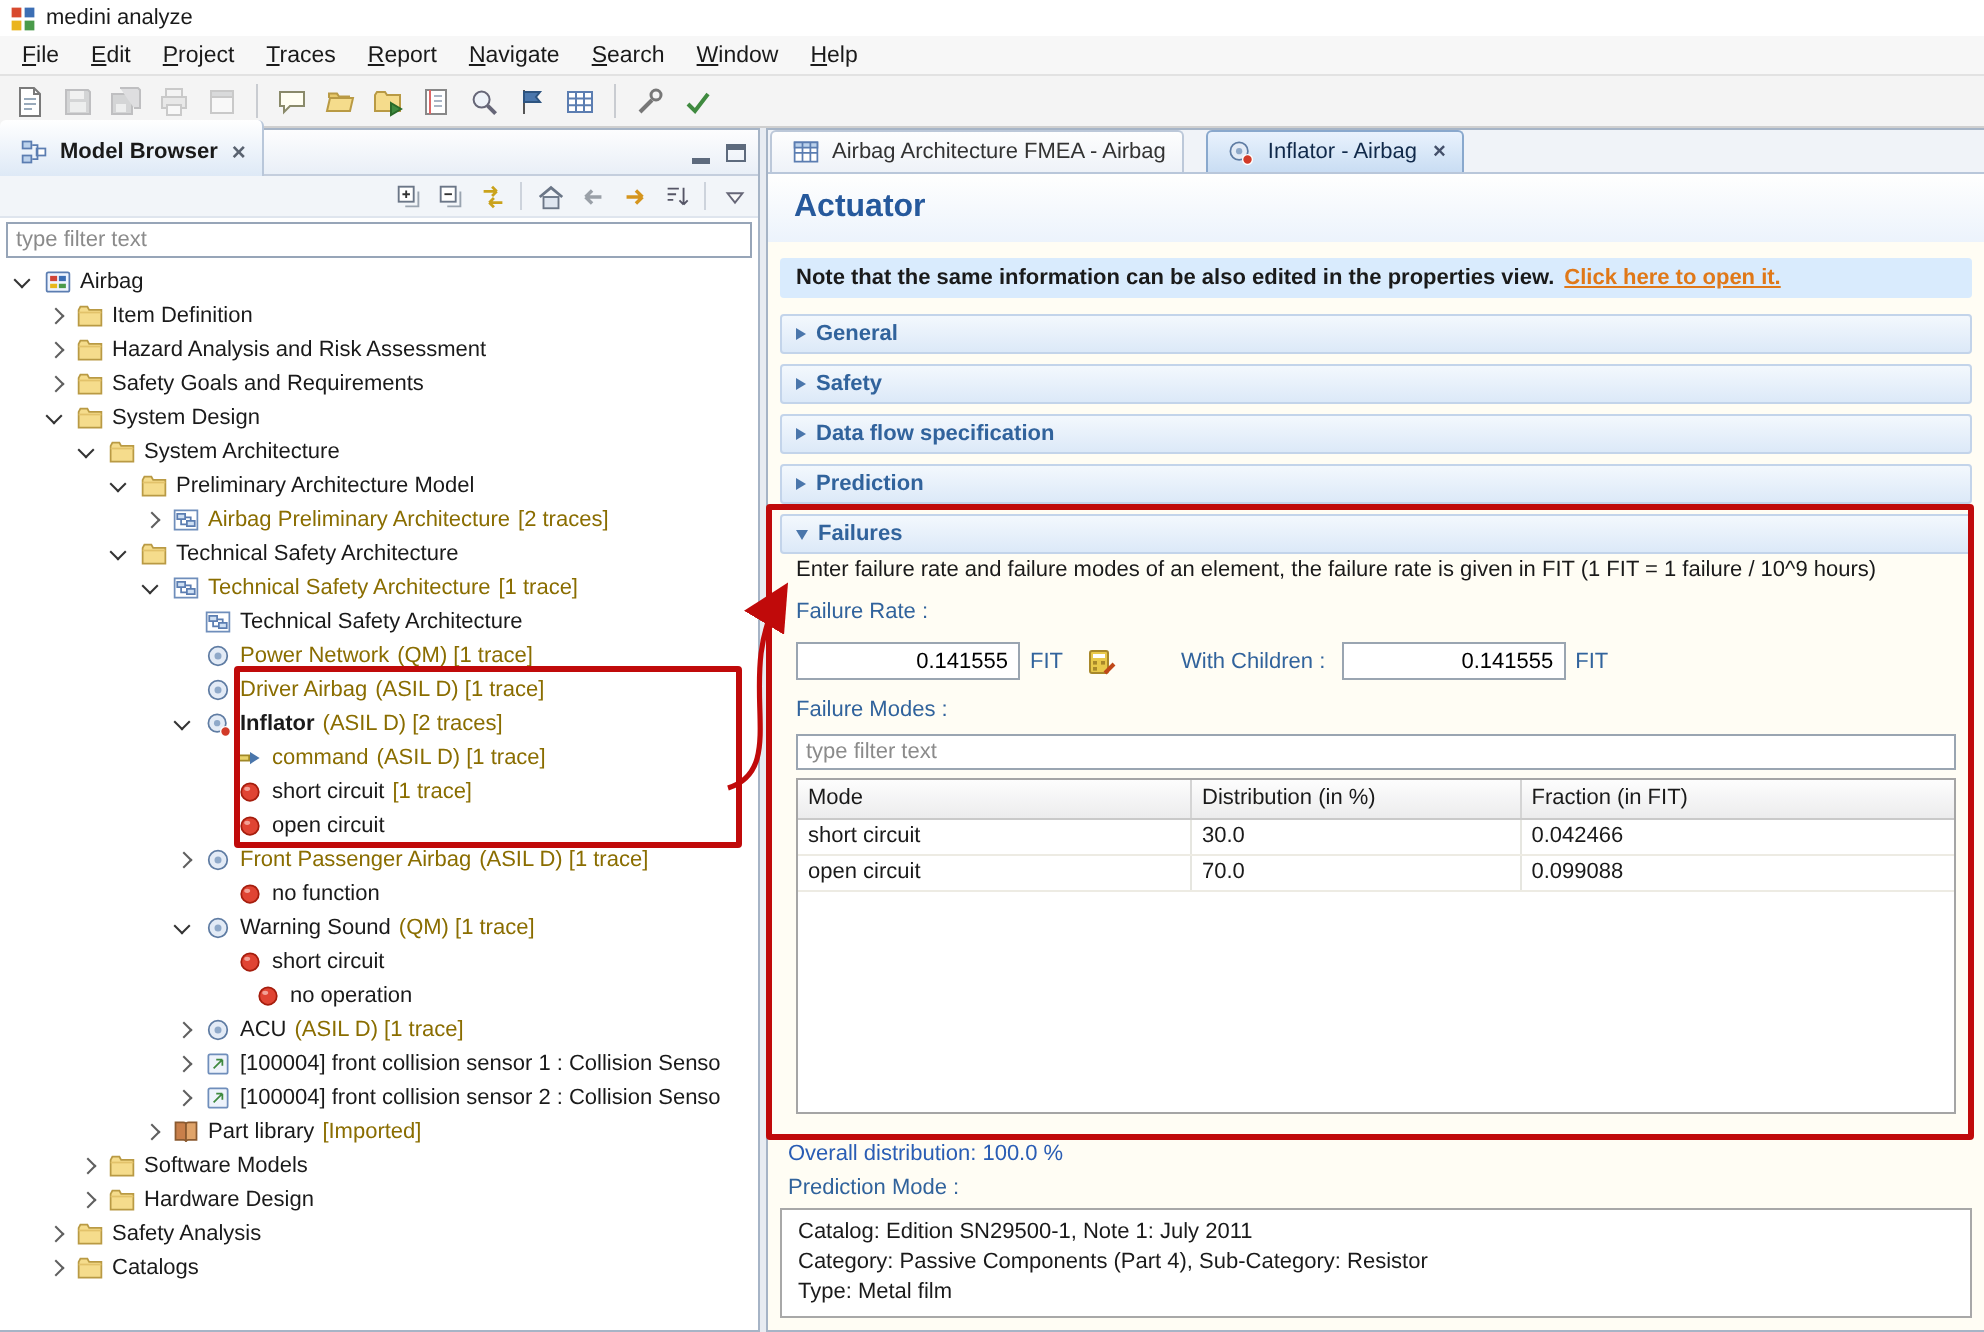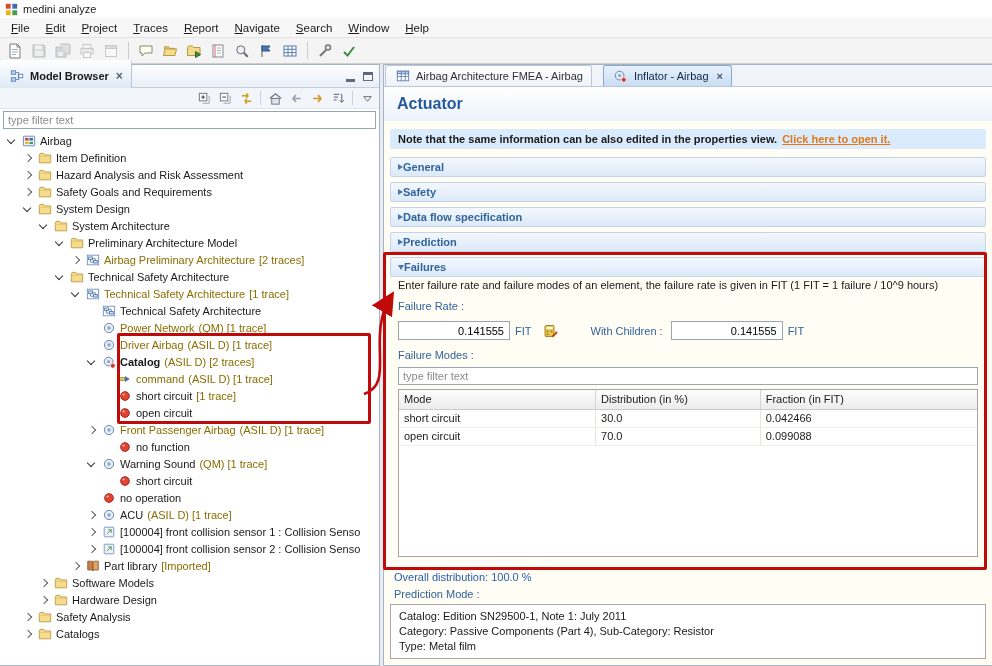--- a/index.html
+++ b/index.html
@@ -51,21 +51,21 @@
 .etab{height:21px;display:flex;align-items:center;gap:5px;padding:0 8px;background:linear-gradient(#fefefe,#eef2f8);border:1px solid #bcc8d9;border-bottom:none;border-radius:3px 3px 0 0;color:#333;white-space:nowrap}
 .etab.active{background:linear-gradient(#e9f2fd,#c9ddf3);border-color:#89a8cd;color:#10294a}
 .etab .ic svg{width:14px;height:14px}
 .etab-close{color:#44506a;font-size:11px;margin-left:3px;font-weight:bold}
 .form{flex:1;display:flex;flex-direction:column;overflow:hidden;min-width:0}
 .form-title{height:34px;line-height:34px;padding-left:13px;font-size:16px;font-weight:bold;color:#26599c;background:linear-gradient(#fffffe,#ecf3fc)}
 .note{margin:8px 6px 0;height:20px;display:flex;align-items:center;background:#d9ebfd;padding:0 8px;font-weight:bold;border-radius:2px;white-space:nowrap;overflow:hidden}
 .note a{color:#e07818;text-decoration:underline;font-weight:bold;margin-left:5px;cursor:pointer}
 .sections{margin:8px 6px 0;display:flex;flex-direction:column;gap:5px}
 .sec-bar{height:20px;display:flex;align-items:center;padding-left:7px;background:linear-gradient(#f3f8fd,#dcе9f8);background:linear-gradient(#f3f8fd,#dce9f8);border:1px solid #c3d4ea;border-radius:2px;cursor:default}
-.sec-label{color:#31639c;font-weight:bold;}
+.sec-label{color:#31639c;font-weight:bold;margin-left:5px}
 .sec-tw{width:0;height:0;border-top:3.5px solid transparent;border-bottom:3.5px solid transparent;border-left:5px solid #4a76ab;display:inline-block}
 .sec-tw.open{border-left:3.5px solid transparent;border-right:3.5px solid transparent;border-top:5px solid #4a76ab;border-bottom:none}
 .failures{margin:5px 6px 0}
 .fail-body{padding:0 8px 6px}
 .fail-desc{padding-top:2px;white-space:nowrap;overflow:hidden}
 .lbl{color:#31639c;margin-top:9px}
 .rate-row{display:flex;align-items:center;margin-top:9px}
 input.num{width:112px;height:19px;border:1px solid #9aa5b1;text-align:right;padding:0 5px;font:11px "Liberation Sans",sans-serif;background:#fff}
 .unit{margin-left:5px;color:#31639c}
 .calc-btn{width:20px;height:18px;margin-left:9px;display:inline-flex;align-items:center;justify-content:center;cursor:pointer}
@@ -435,21 +435,21 @@
           </div>
           <div class="tree-row bold" style="padding-left: 84px;">
             <span class="tw open"></span>
             <span class="ic">
               <svg viewBox="0 0 16 16">
                 <circle cx="7.5" cy="7.5" r="5" fill="#e3ebf6" stroke="#5f7ca3"></circle>
                 <circle cx="7.5" cy="7.5" r="1.8" fill="#8fa9c9"></circle>
                 <circle cx="12.3" cy="12.3" r="2.8" fill="#d23a28" stroke="#fff" stroke-width="0.8"></circle>
               </svg>
             </span>
-            <span class="tname">Catalog</span>
+            <span class="tname">Inflator</span>
             <span class="anno">(ASIL D) [2 traces]</span>
           </div>
           <div class="tree-row" style="padding-left: 100px;">
             <span class="tw"></span>
             <span class="ic">
               <svg viewBox="0 0 16 16">
                 <rect x="1.5" y="6.5" width="6" height="3" fill="#e8d26a" stroke="#a08828"></rect>
                 <path d="M8 4.5 13.5 8 8 11.5z" fill="#4a76ab"></path>
               </svg>
             </span>
@@ -512,21 +512,21 @@
           <div class="tree-row" style="padding-left: 100px;">
             <span class="tw"></span>
             <span class="ic">
               <svg viewBox="0 0 16 16">
                 <circle cx="8" cy="8" r="5" fill="#e04433" stroke="#a51d0d"></circle>
                 <ellipse cx="6.4" cy="6.2" rx="1.7" ry="1.2" fill="#f2a196"></ellipse>
               </svg>
             </span>
             <span class="tname">short circuit</span>
           </div>
-          <div class="tree-row" style="padding-left: 84px;">
+          <div class="tree-row" style="padding-left: 109px;">
             <span class="tw"></span>
             <span class="ic">
               <svg viewBox="0 0 16 16">
                 <circle cx="8" cy="8" r="5" fill="#e04433" stroke="#a51d0d"></circle>
                 <ellipse cx="6.4" cy="6.2" rx="1.7" ry="1.2" fill="#f2a196"></ellipse>
               </svg>
             </span>
             <span class="tname">no operation</span>
           </div>
           <div class="tree-row" style="padding-left: 84px;">

